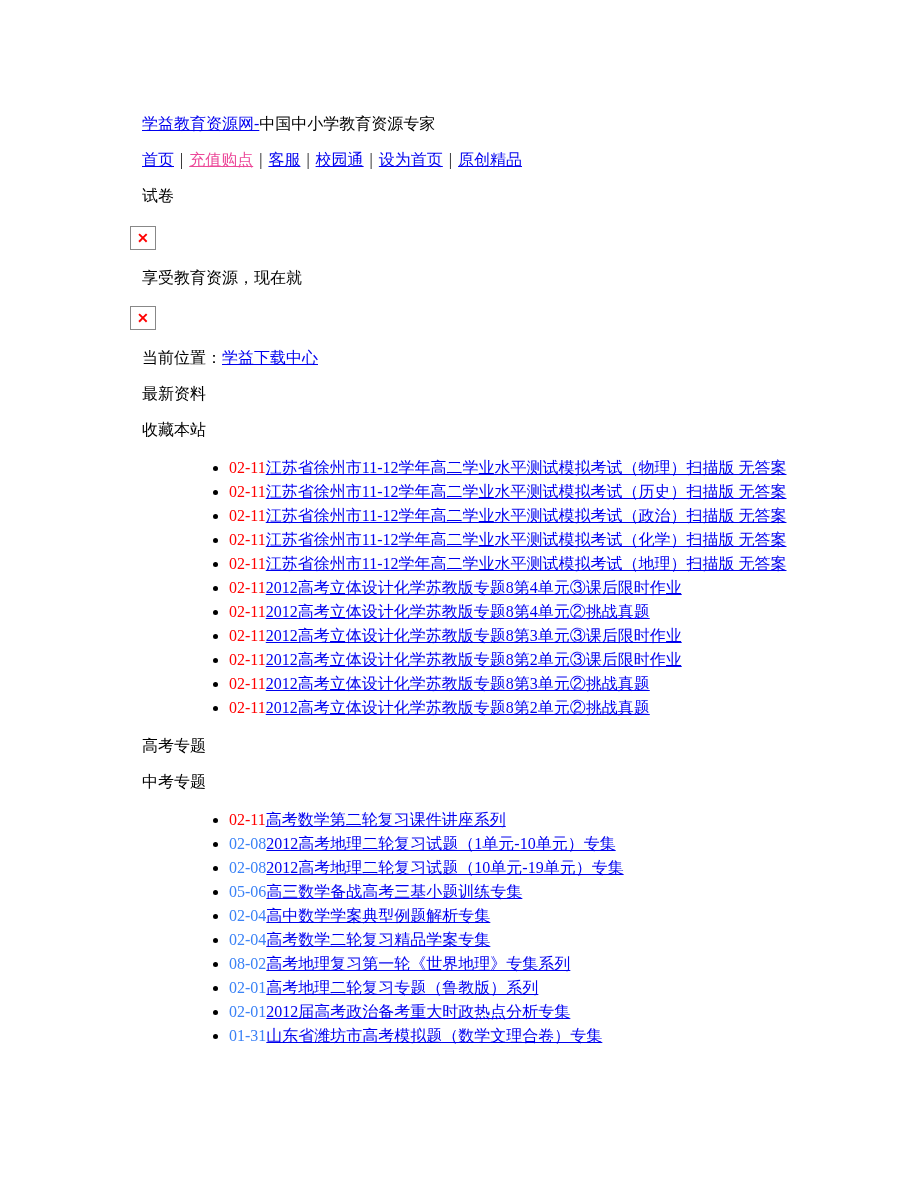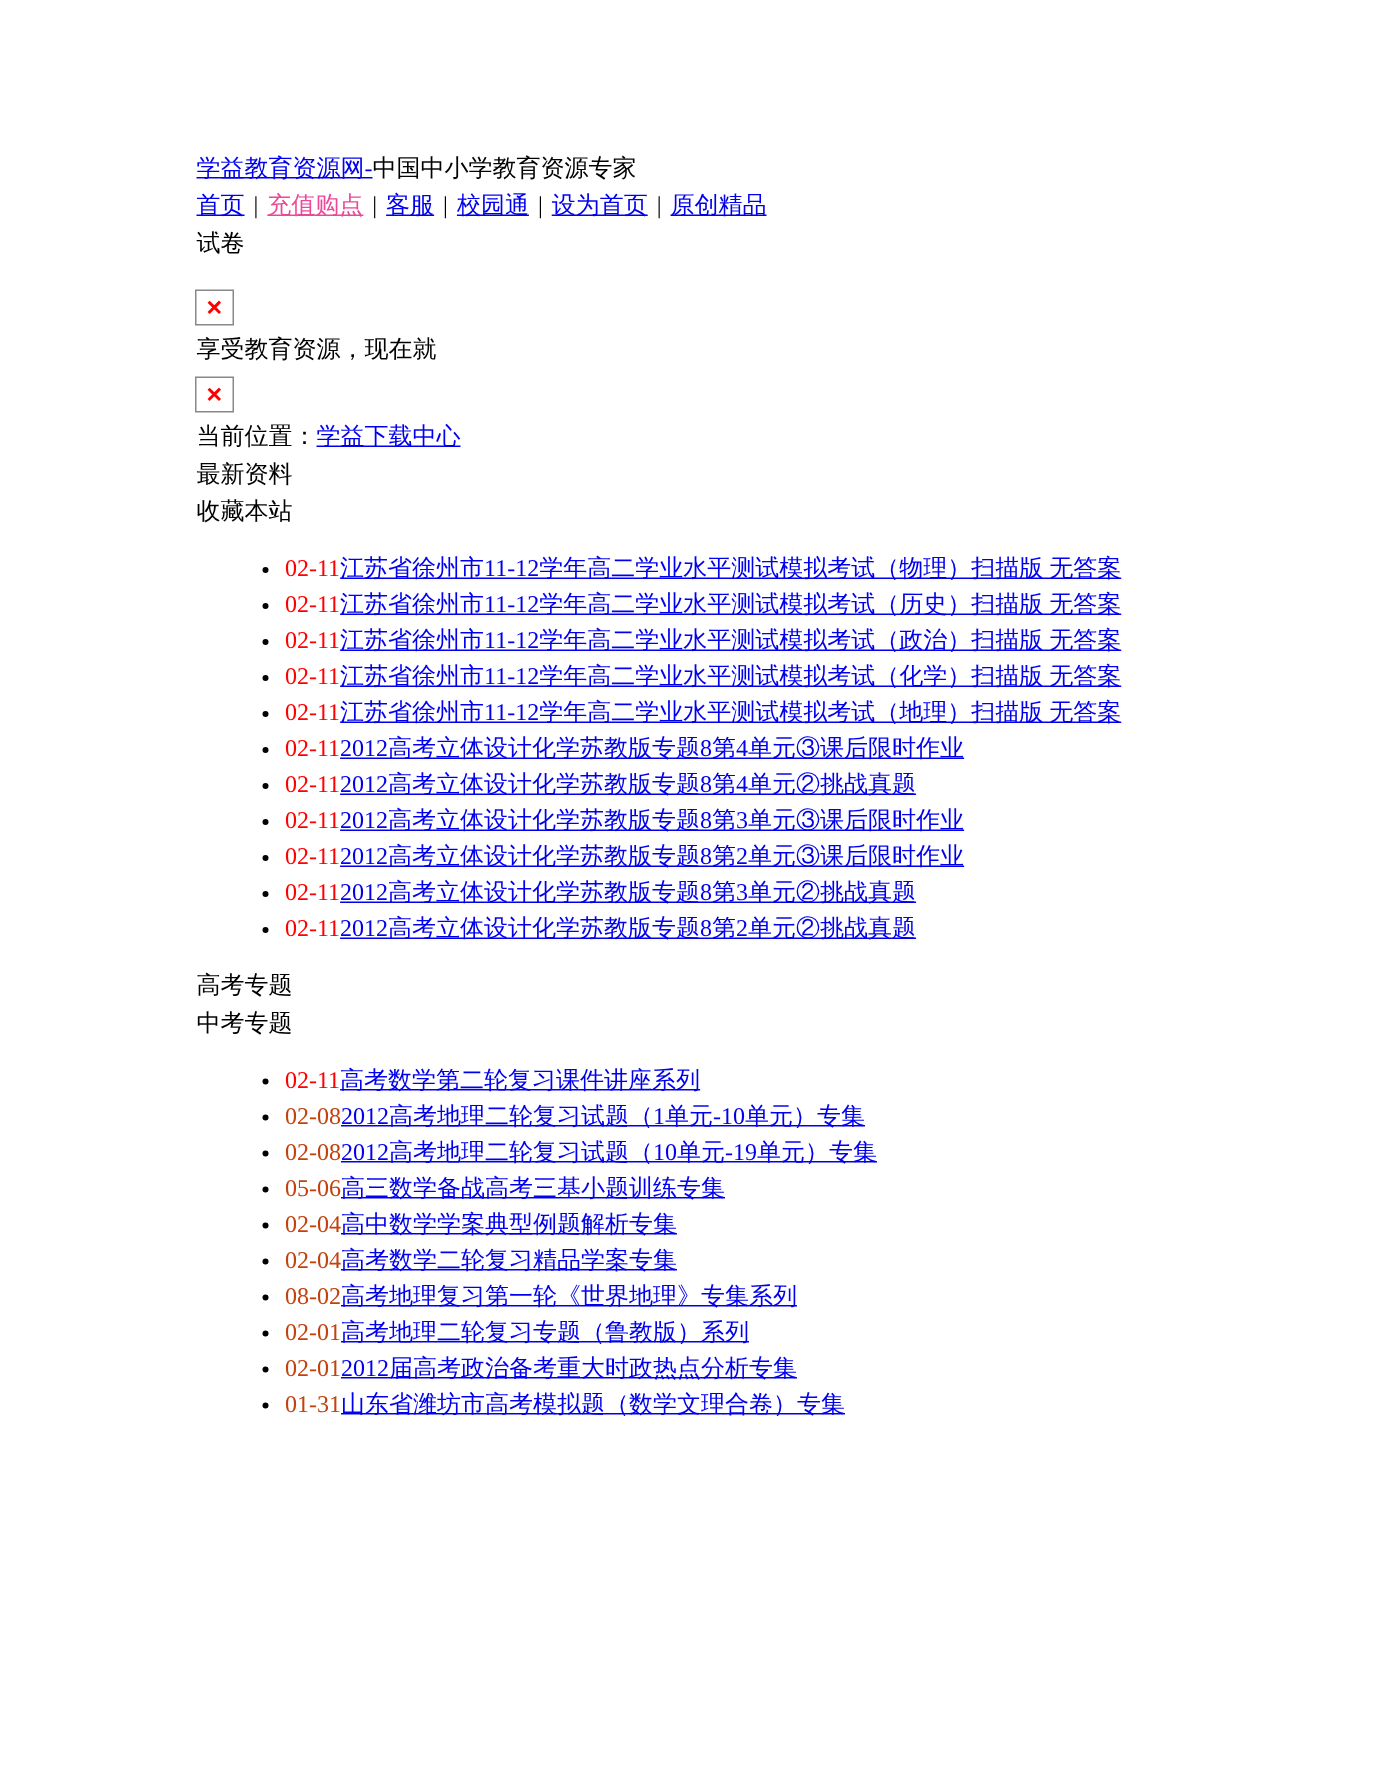--- a/index.html
+++ b/index.html
@@ -15,44 +15,45 @@
       color: #0000EE;
       text-decoration: underline;
     }
     a.red {
       color: #ec4899;
     }
     .date {
       color: #FF0000;
     }
     .date.black {
-      color: #c2410c;
+      color: #3b82f6;
     }
     .broken-img {
       display: inline-block;
       border: 1px solid #888;
       padding: 4px 6px;
       font-family: Arial, sans-serif;
       font-size: 14px;
       color: #FF0000;
       font-weight: bold;
       line-height: 1;
       margin: 4px 0;
     }
     ul {
       margin: 14px 0;
       padding-left: 60px;
     }
     li {
       list-style-type: disc;
       line-height: 1.5;
+      margin-left: 39px;
     }
     .line {
       line-height: 1.5;
-      margin: 1px;
+      margin: 12px;
     }
     .sep {
       margin: 0 2px;
     }
     .section-gap {
       margin-top: 14px;
     }
   </style>
 </head>
 <body>

